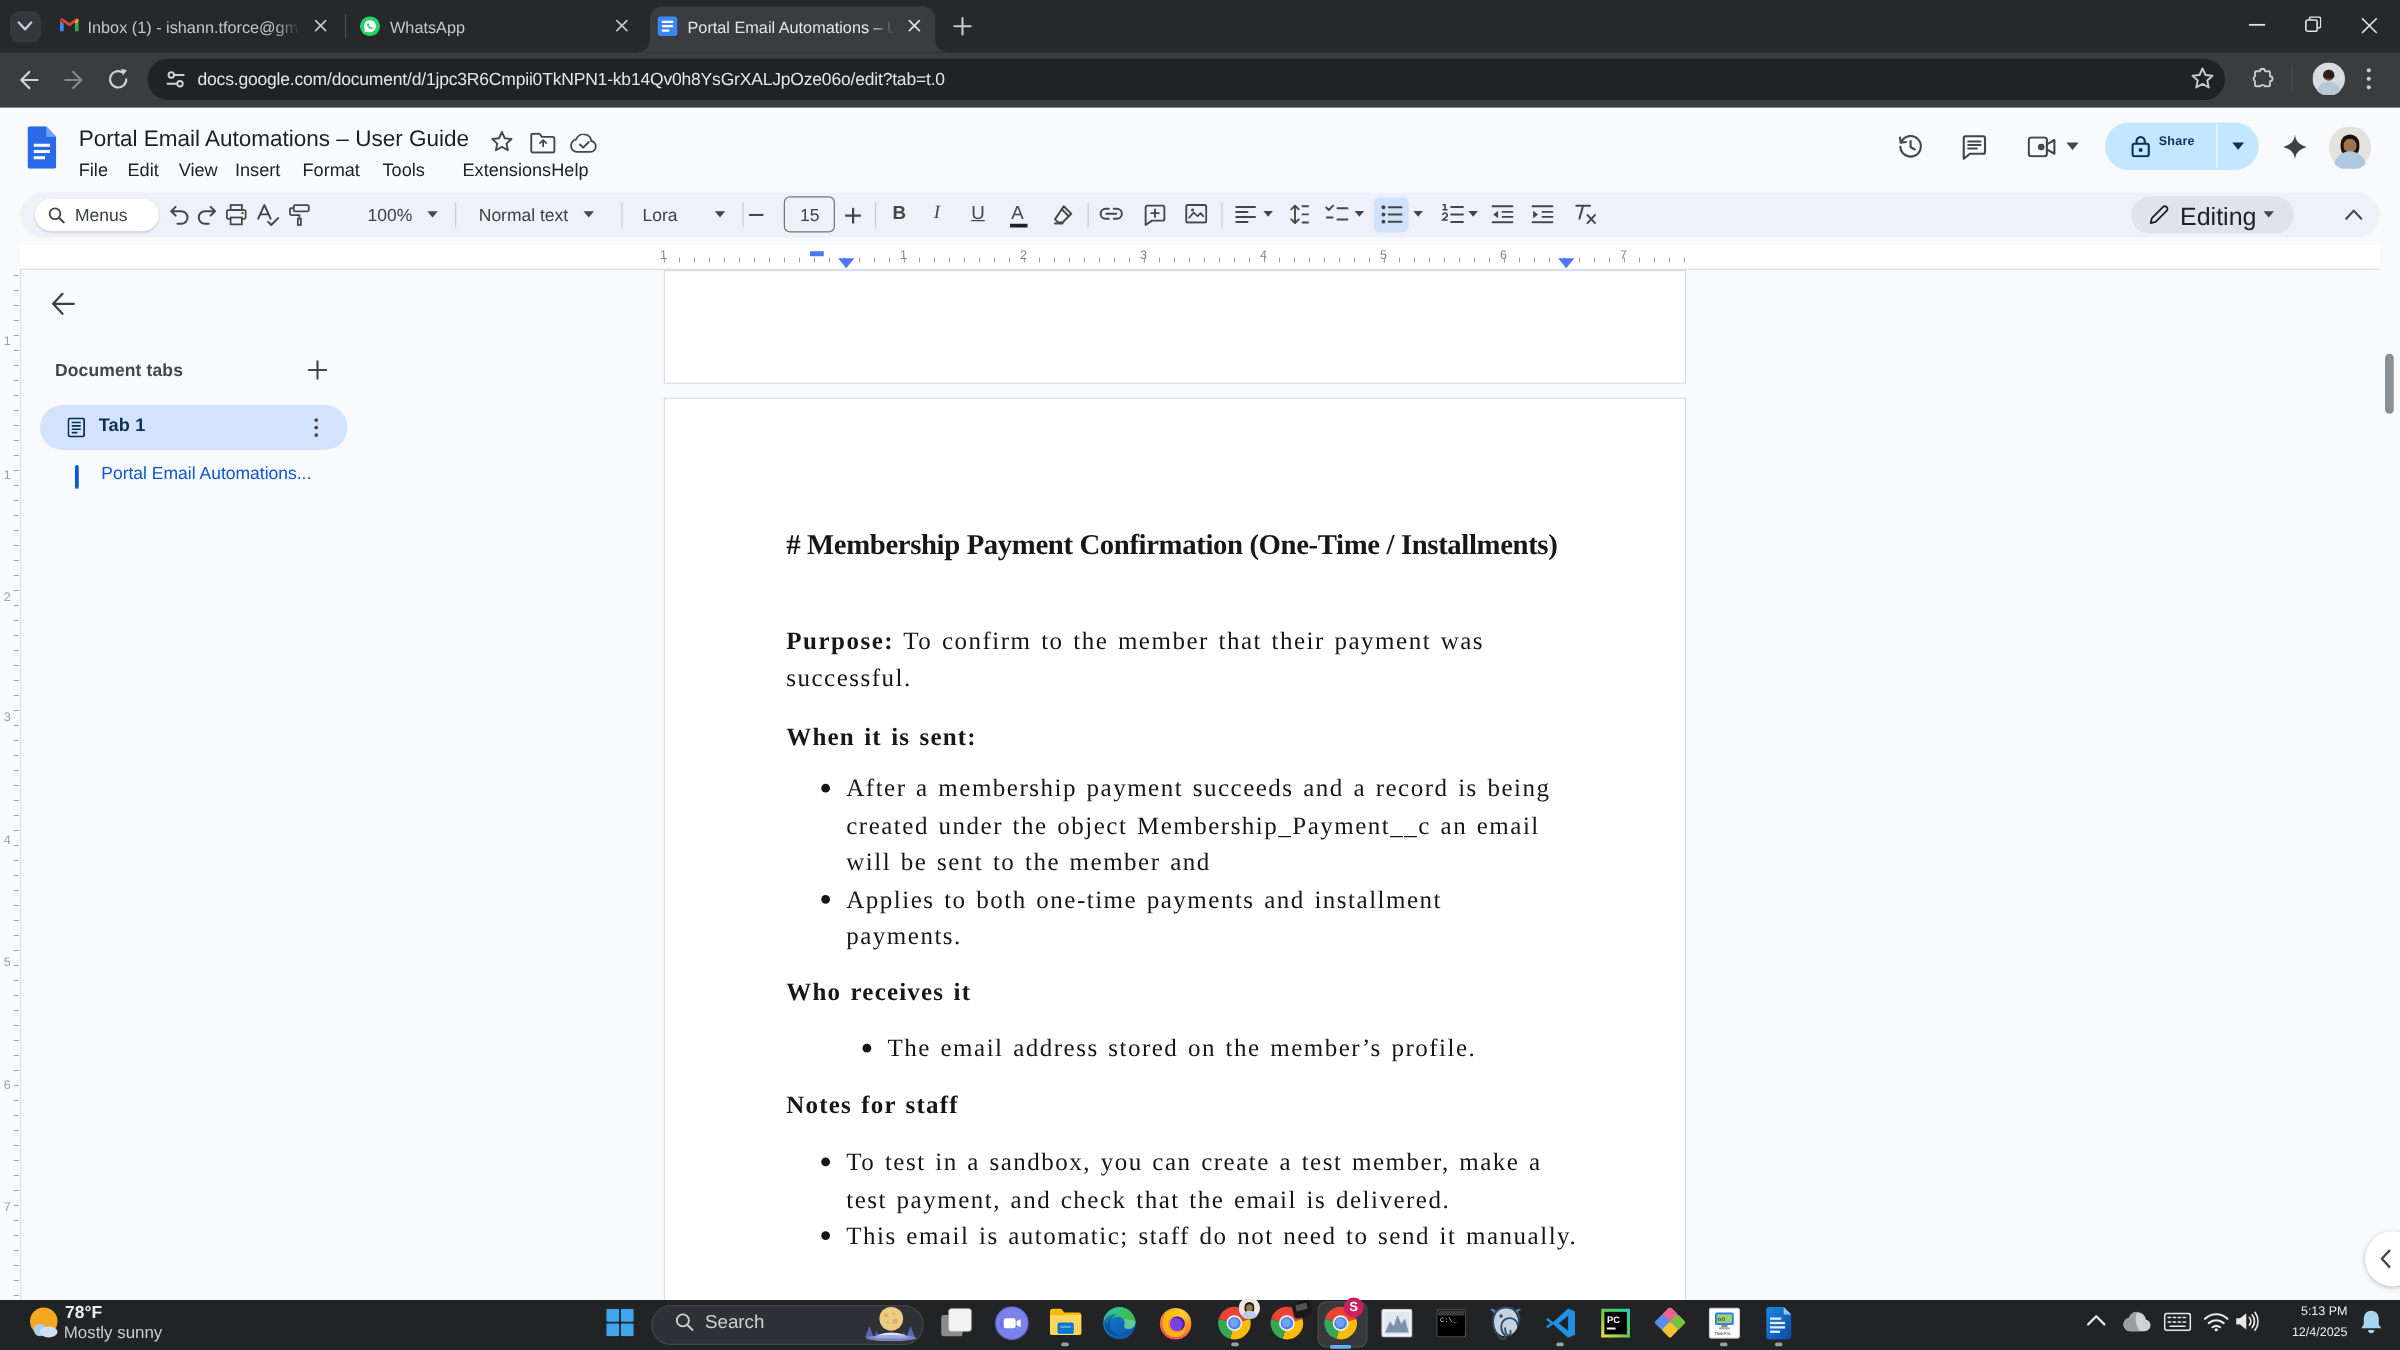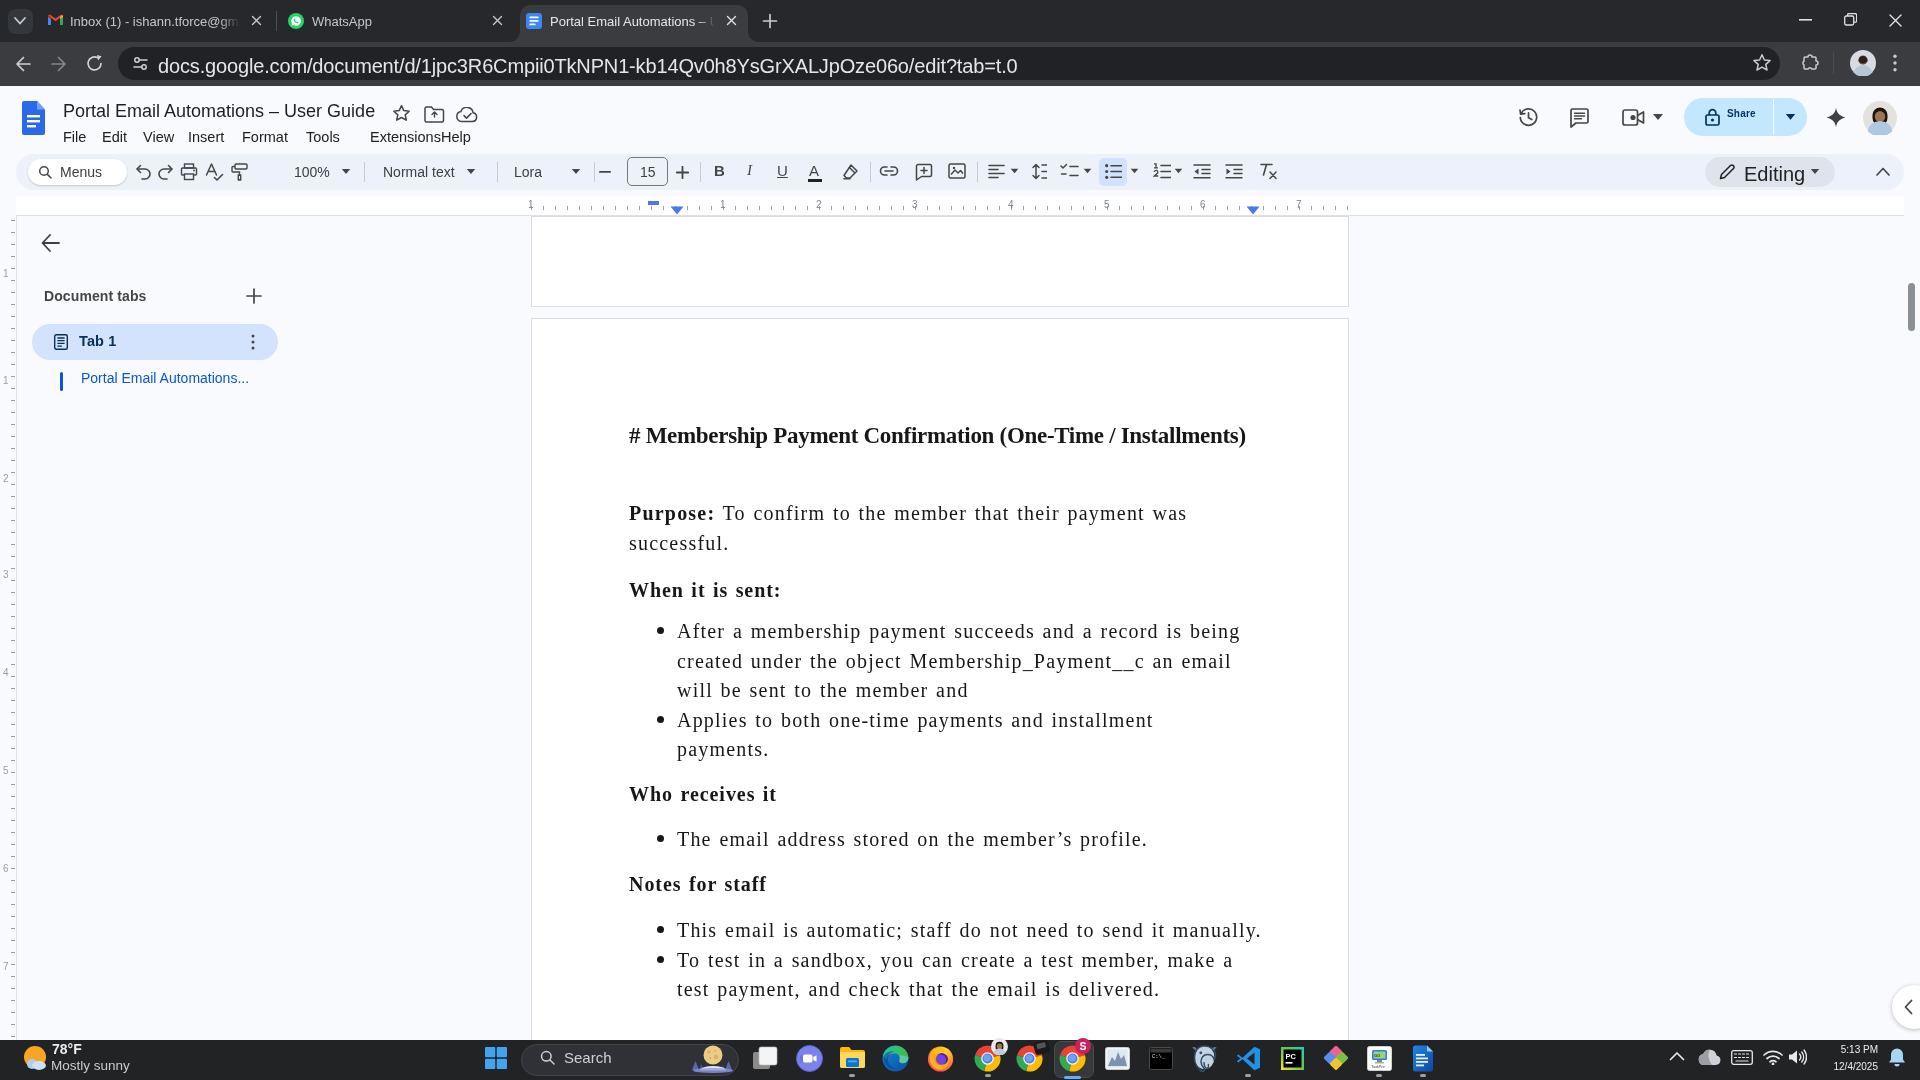--- a/index.html
+++ b/index.html
@@ -7,21 +7,21 @@
   .abs { position:absolute; }
   svg { display:block; }
 
   
   #tabstrip { left:0; top:0; width:1920px; height:42px; background:#26282b; }
   #tabsearch { left:8px; top:9px; width:25px; height:25px; border-radius:7px; background:#34373b; }
   .tabtitle { font-size:13px; color:#c3c7cc; white-space:nowrap; overflow:hidden; }
   #activetab { left:520px; top:5px; width:228px; height:37px; background:#3a3c3f; border-radius:10px 10px 0 0; }
   #addrrow { left:0; top:42px; width:1920px; height:44px; background:#3a3c3f; }
   #omnibox { left:118px; top:47px; width:1662px; height:33px; border-radius:17px; background:#202225; }
-  #urltext { left:158px; top:55px; font-size:20px; color:#e4e6e9; letter-spacing:-0.15px; }
+  #urltext { left:158px; top:55px; font-size:14px; color:#e4e6e9; letter-spacing:-0.15px; }
 
   
   #docs { left:0; top:86px; width:1920px; height:954px; background:#f8fafd; }
   #doctitle { left:63px; top:101px; font-size:18px; color:#1f1f1f; }
   #menurow { left:55px; top:126px; height:22px; font-size:14.5px; color:#202124; }
   #menurow span { position:absolute; top:3px; }
   #toolbar { left:16px; top:154px; width:1888px; height:36px; border-radius:18px; background:#edf2fa; }
   .tbtext { color:#3c4043; font-size:14px; }
   .tbdiv { position:absolute; top:8px; width:1px; height:20px; background:#c7cbd2; }
   #menuspill { left:12px; top:5px; width:99px; height:26px; border-radius:13px; background:#fff; box-shadow:0 1px 2px rgba(0,0,0,.18); }
@@ -433,27 +433,27 @@
 <div class="abs page" id="page2"></div>
 
 <div class="abs doctext" id="heading"># Membership Payment Confirmation (One-Time / Installments)</div>
 <div class="abs doctext body20" style="left:629px; top:489px;"><span class="bolded" style="letter-spacing:1.2px;">Purpose:</span> To confirm to the member that their payment was<br>successful.</div>
 <div class="abs doctext body20 bolded" style="left:629px; top:566px;">When it is sent:</div>
 <ul class="abs doctext body20 doc" style="left:629px; top:607px;">
   <li>After a membership payment succeeds and a record is being<br>created under the object Membership_Payment__c an email<br>will be sent to the member and</li>
   <li>Applies to both one-time payments and installment<br>payments.</li>
 </ul>
 <div class="abs doctext body20 bolded" style="left:629px; top:770px;">Who receives it</div>
-<ul class="abs doctext body20 doc" style="left:629px; top:815px;text-align:center;">
+<ul class="abs doctext body20 doc" style="left:662px; top:815px;text-align:center;">
   <li>The email address stored on the member’s profile.</li>
 </ul>
 <div class="abs doctext body20 bolded" style="left:629px; top:860px;">Notes for staff</div>
 <ul class="abs doctext body20 doc" style="left:629px; top:906px;">
+  <li>To test in a sandbox, you can create a test member, make a<br>test payment, and check that the email is delivered.</li>
   <li>This email is automatic; staff do not need to send it manually.</li>
-  <li>To test in a sandbox, you can create a test member, make a<br>test payment, and check that the email is delivered.</li>
 </ul>
 
 <div class="abs" id="scrollthumb"></div>
 <div class="abs" id="sidefab">
     <svg style="position:absolute;left:12px;top:14px;" width="9" height="16" viewBox="0 0 9 16">
       <path d="M7.5 1.5 L1.5 8 L7.5 14.5" fill="none" stroke="#444746" stroke-width="1.8" stroke-linecap="round" stroke-linejoin="round"></path>
     </svg>
   </div>
 
 <div class="abs" id="taskbar"></div>

